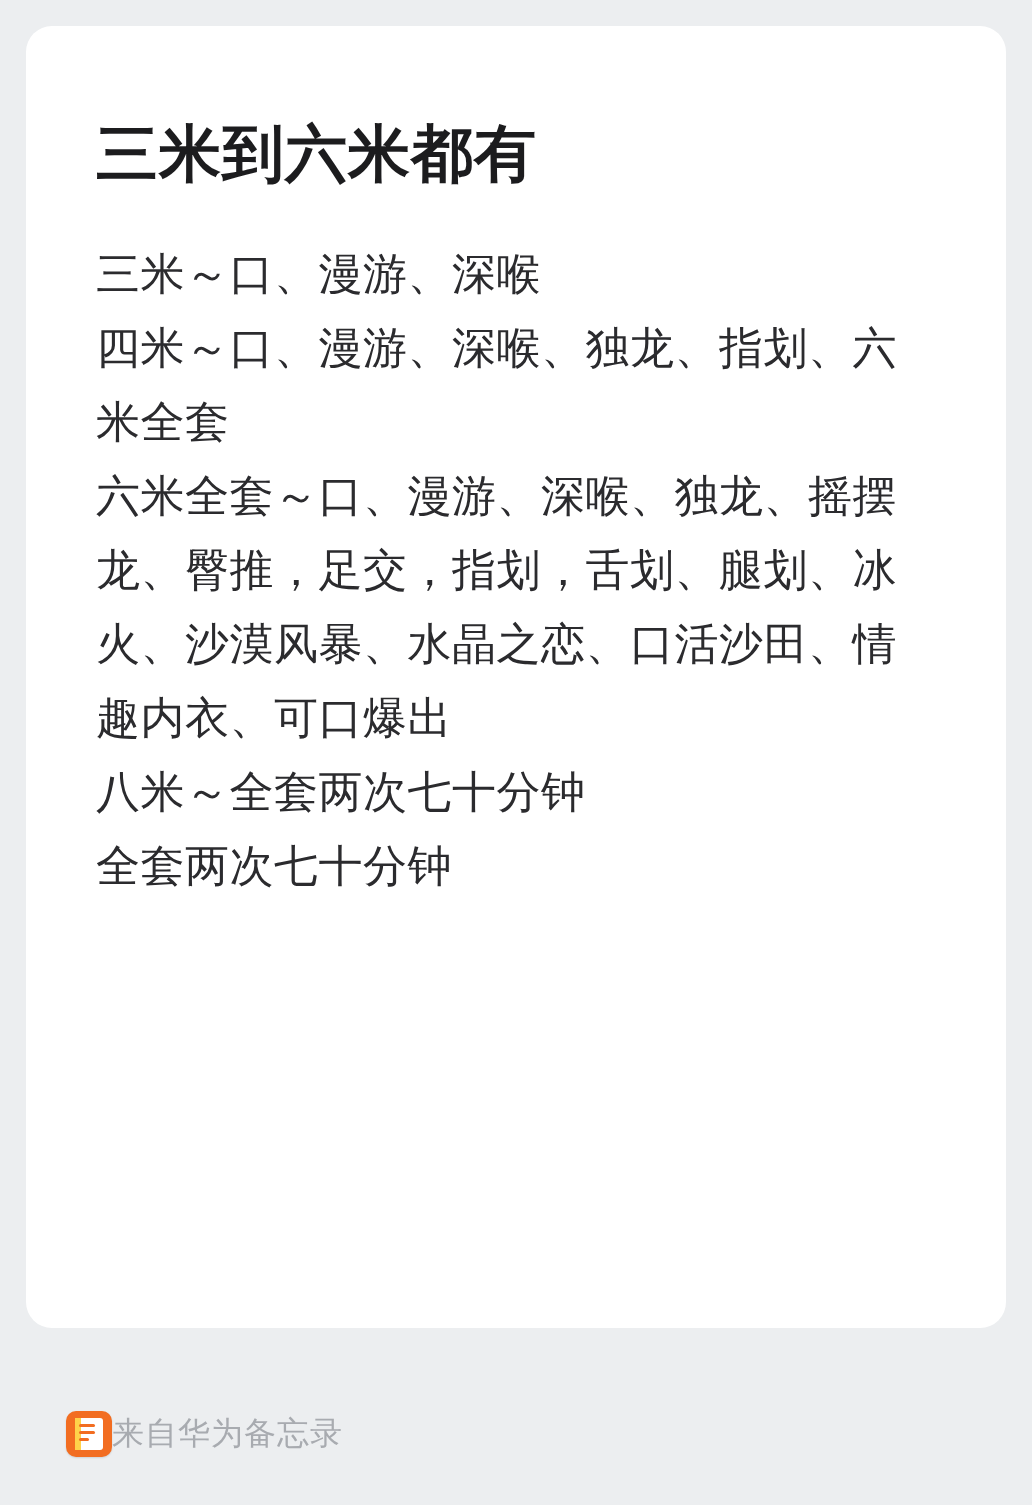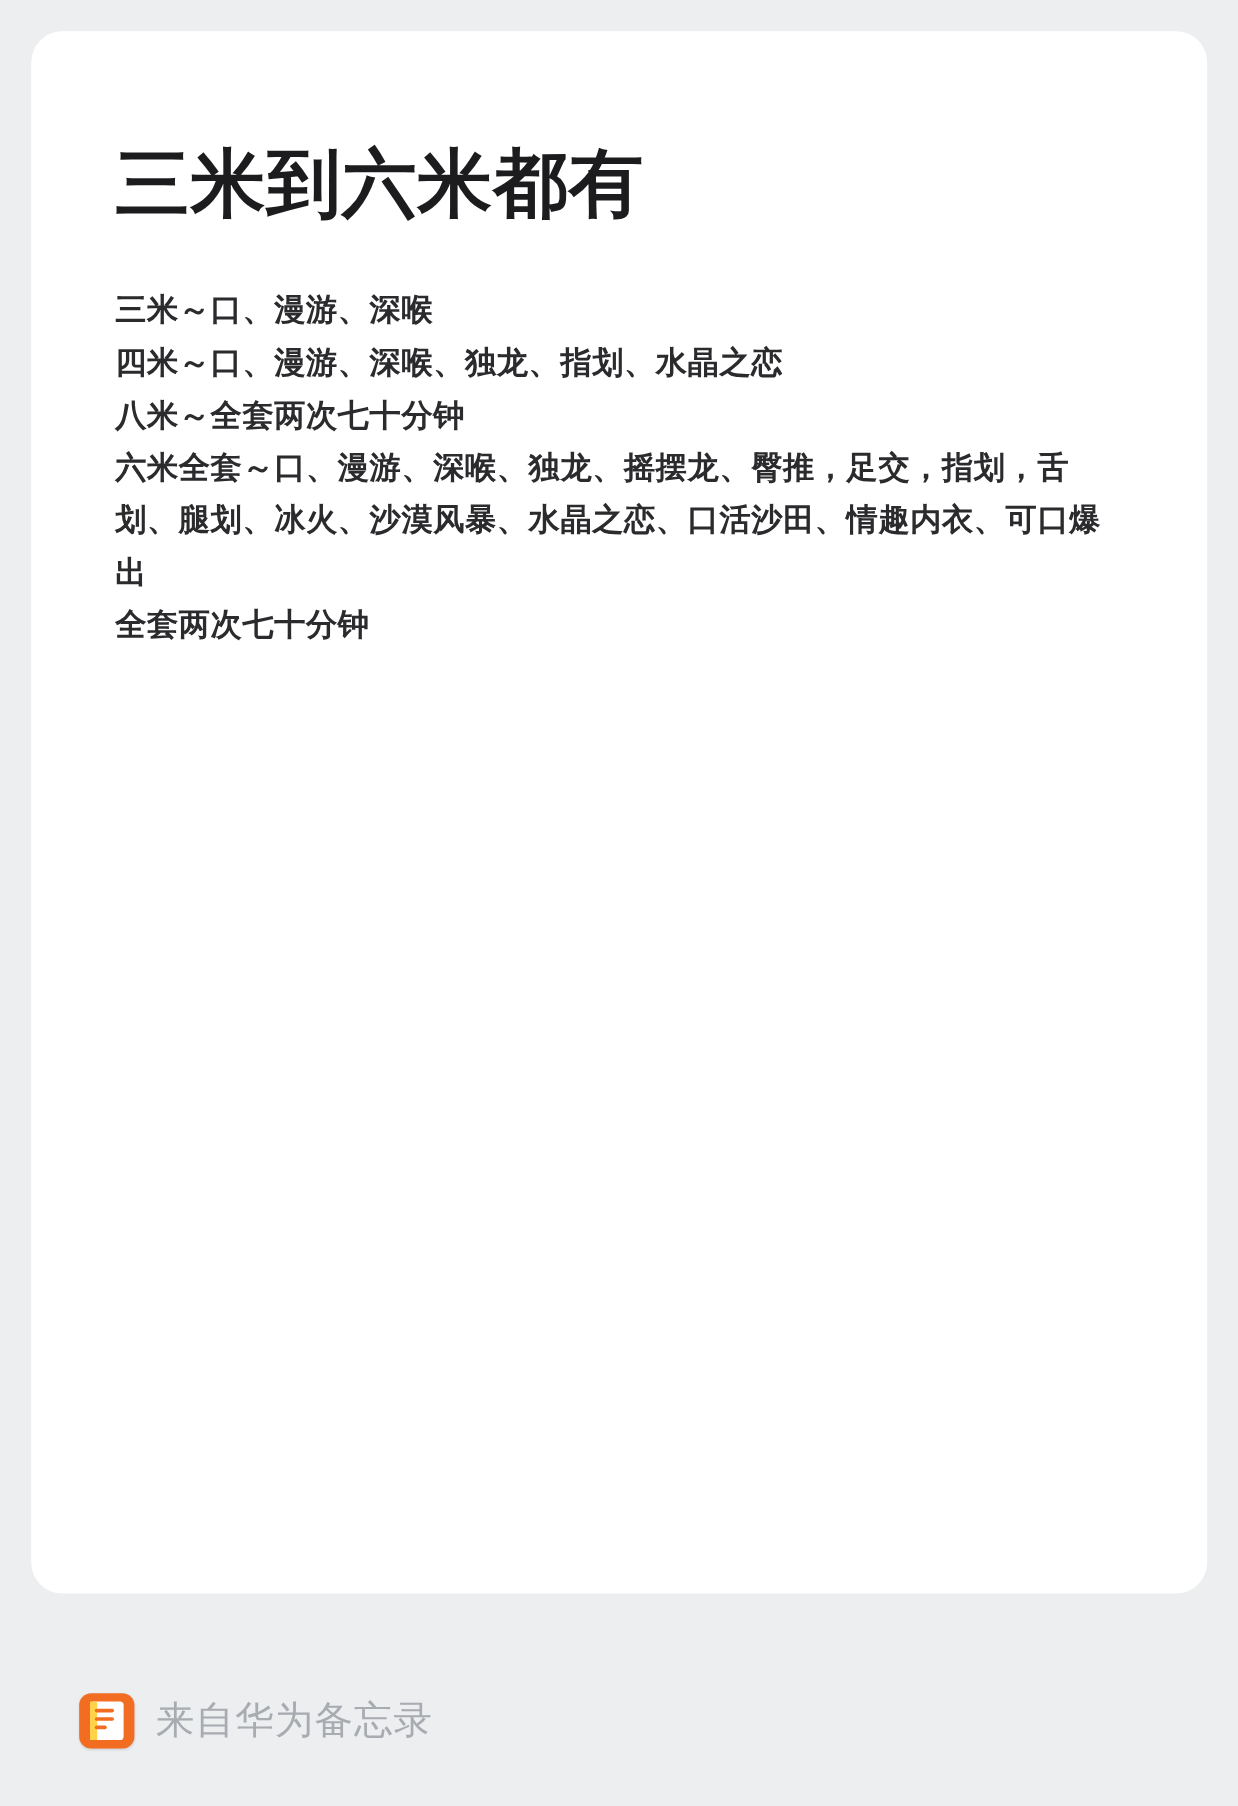--- a/index.html
+++ b/index.html
@@ -33,34 +33,33 @@
   }
   .note-title {
     font-size: 62px;
     font-weight: 700;
     line-height: 1.15;
     color: #1c1c1e;
     letter-spacing: 1px;
     margin: 0 0 48px 0;
   }
   .note-body {
-    font-size: 26px;
+    font-size: 44px;
     line-height: 1.68;
     color: #2b2b2e;
     letter-spacing: 0.5px;
-    font-weight: 700;
+    font-weight: 400;
   }
   .note-line {
     margin: 0;
     word-break: break-word;
   }
   .footer {
     display: flex;
     align-items: center;
-    gap: 18px;
     padding: 34px 0 0 40px;
     flex: 1 1 auto;
   }
   .footer-icon {
     width: 46px;
     height: 46px;
     border-radius: 10px;
     background: #f26d21;
     position: relative;
     flex: 0 0 auto;
@@ -103,23 +102,23 @@
 </style>
 </head>
 <body>
 
 <div class="page">
 
   <div class="note-card">
     <h1 class="note-title">三米到六米都有</h1>
     <div class="note-body">
       <p class="note-line">三米～口、漫游、深喉</p>
-      <p class="note-line">四米～口、漫游、深喉、独龙、指划、水晶之恋</p>
+      <p class="note-line">四米～口、漫游、深喉、独龙、指划、六米全套</p>
+      <p class="note-line">六米全套～口、漫游、深喉、独龙、摇摆龙、臀推，足交，指划，舌划、腿划、冰火、沙漠风暴、水晶之恋、口活沙田、情趣内衣、可口爆出</p>
       <p class="note-line">八米～全套两次七十分钟</p>
-      <p class="note-line">六米全套～口、漫游、深喉、独龙、摇摆龙、臀推，足交，指划，舌划、腿划、冰火、沙漠风暴、水晶之恋、口活沙田、情趣内衣、可口爆出</p>
       <p class="note-line">全套两次七十分钟</p>
     </div>
   </div>
 
   <div class="footer">
     <span class="footer-icon">
       <span class="page-sheet"></span>
       <span class="spine"></span>
       <span class="line l1"></span>
       <span class="line l2"></span>

